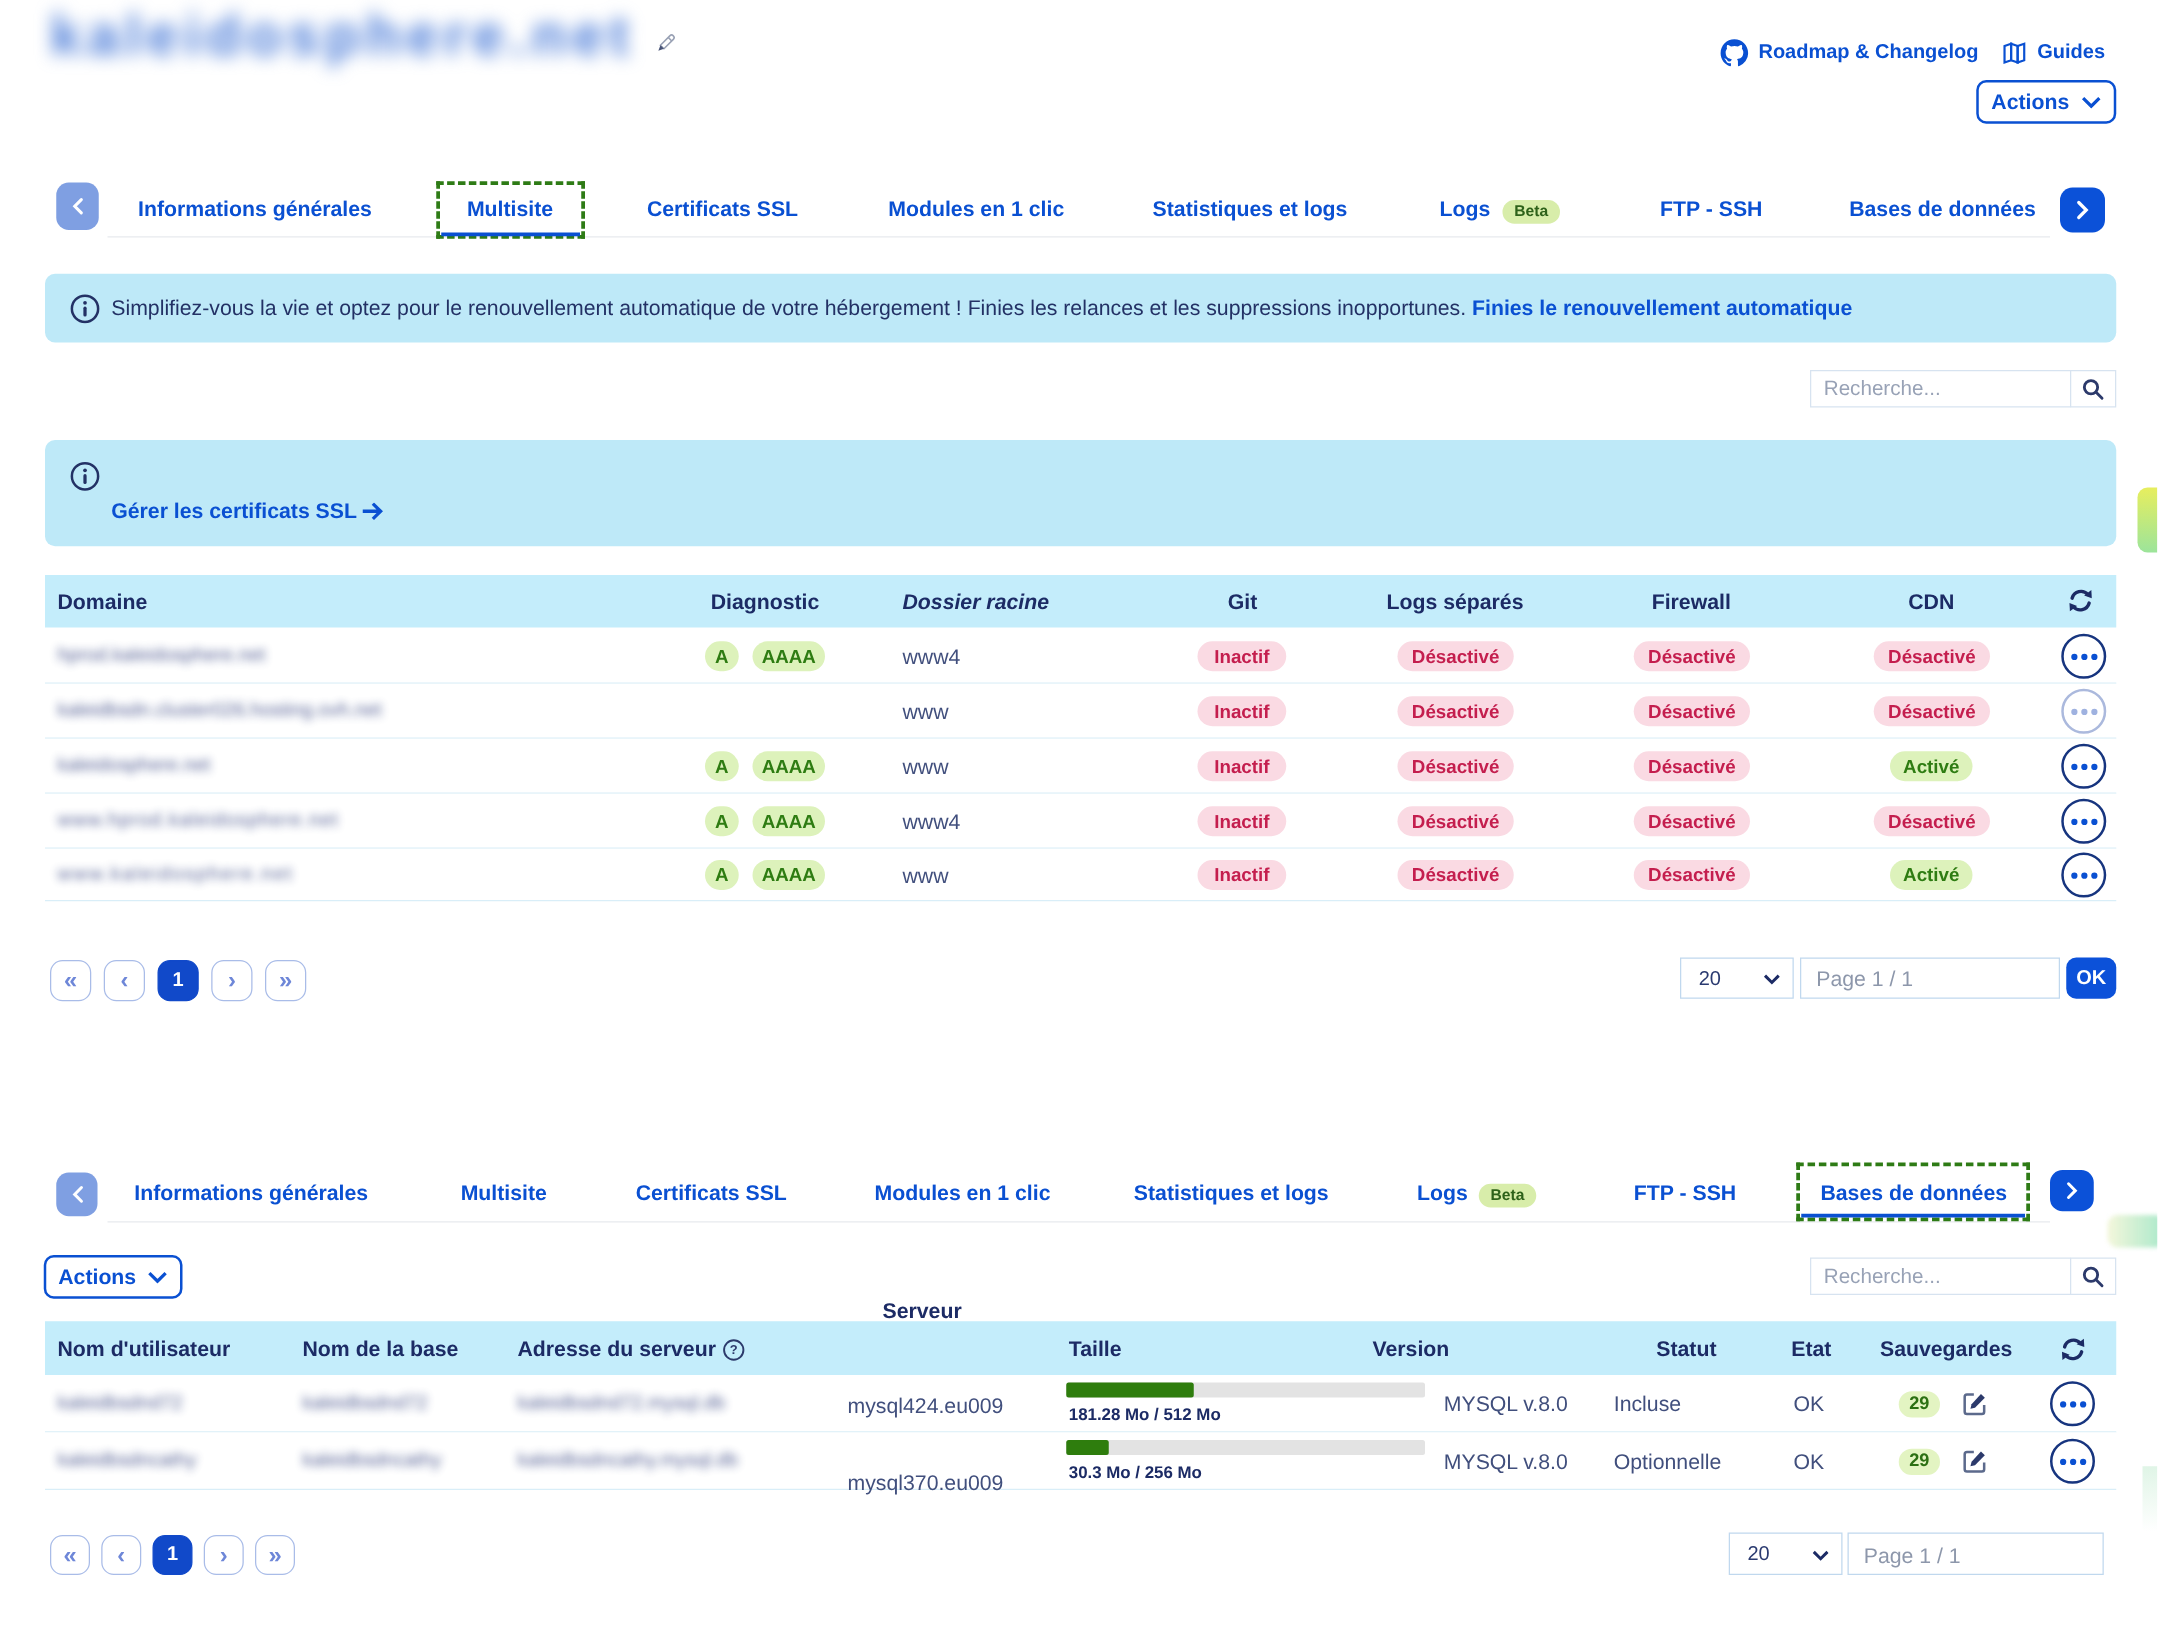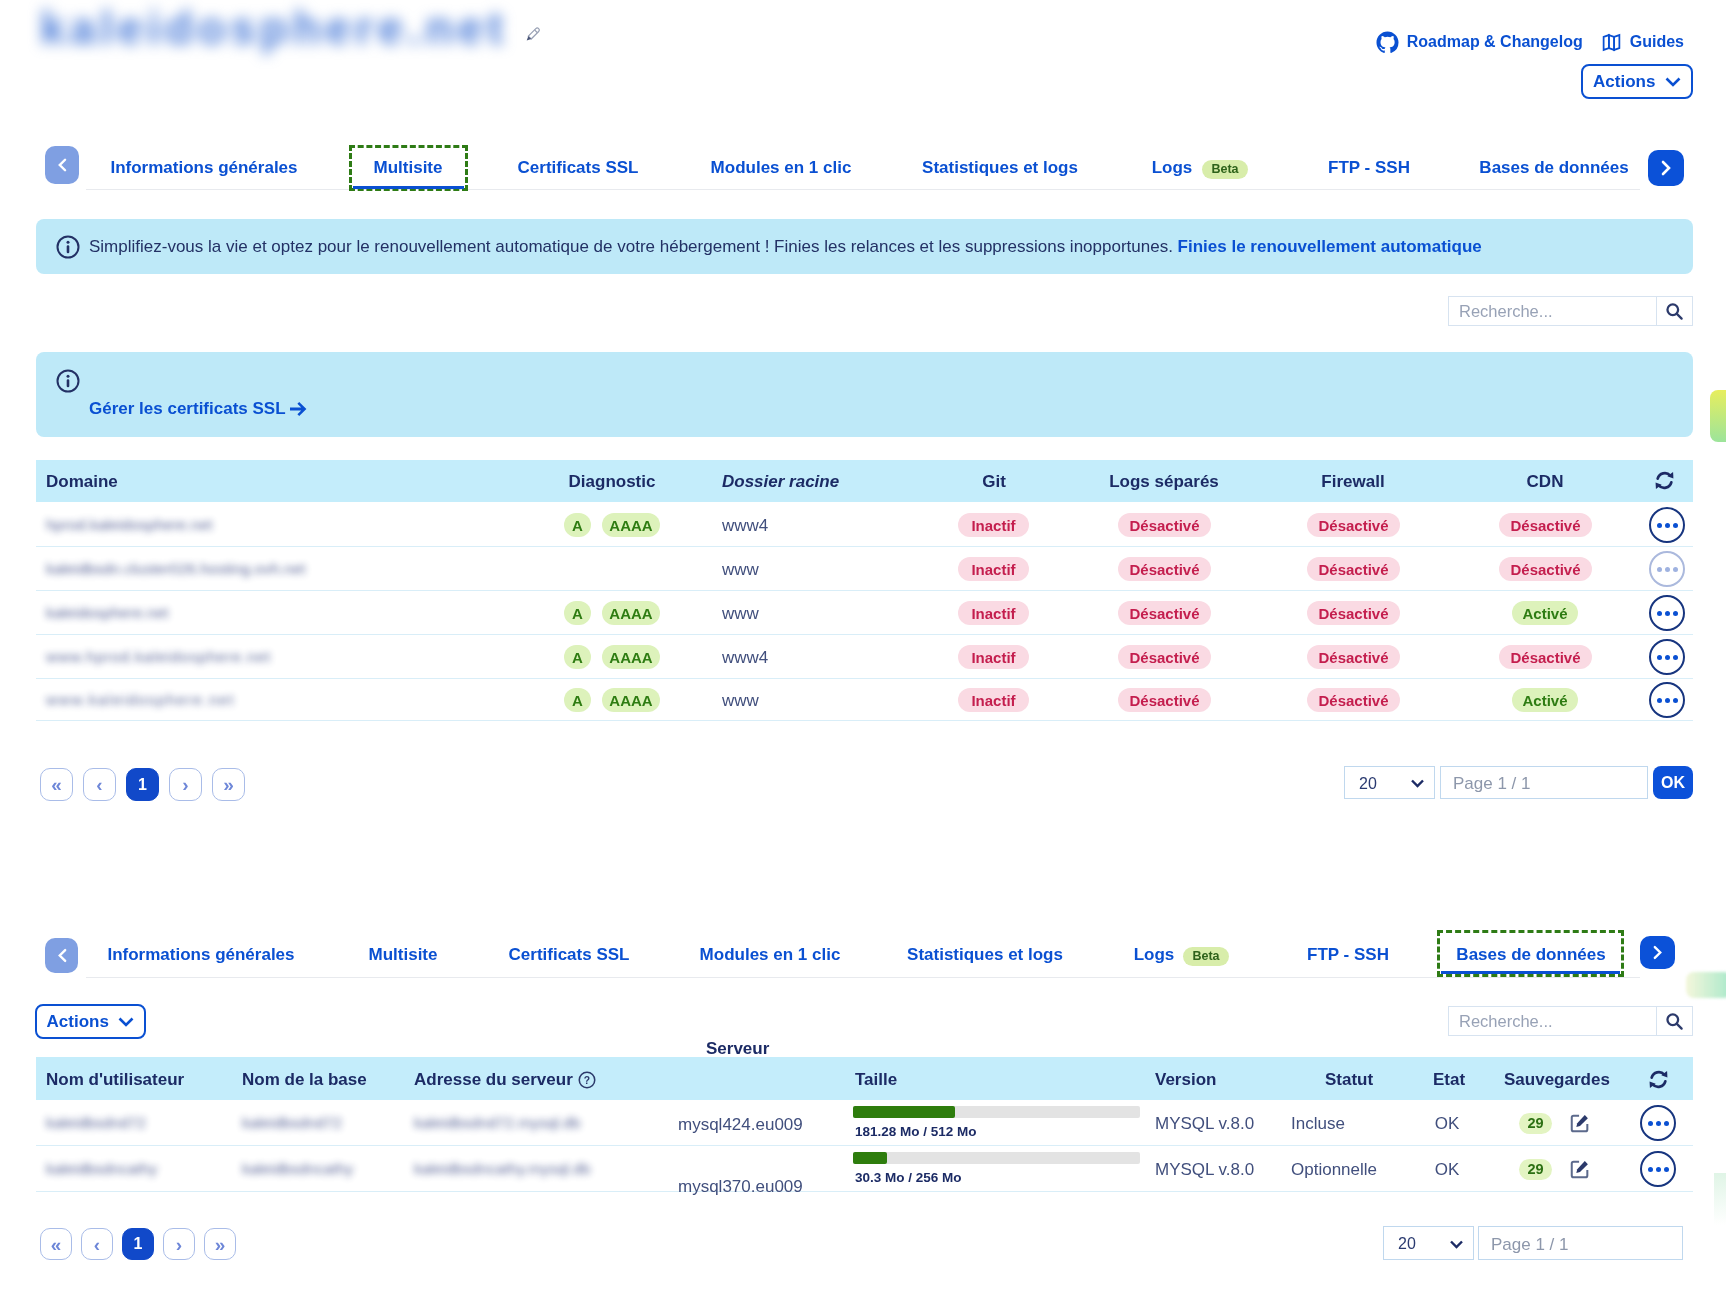--- a/index.html
+++ b/index.html
@@ -265,21 +265,21 @@
     <div class="abs" style="left:36px;top:1057px;width:1657px;height:43px;background:#c4edfb;"></div>
     <span class="th" style="left:46px;top:1071px;">Nom d'utilisateur</span>
     <span class="th" style="left:242px;top:1071px;">Nom de la base</span>
     <span class="th" style="left:414px;top:1071px;">Adresse du serveur</span>
     <svg class="abs" style="left:578px;top:1071px;" width="18" height="18" viewBox="0 0 20 20" fill="none">
         <circle cx="10" cy="10" r="8.6" stroke="#2c3a6b" stroke-width="1.7"></circle>
         <text x="10" y="14" text-anchor="middle" font-size="11.5" font-weight="bold" fill="#2c3a6b" font-family="Liberation Sans, sans-serif">?</text>
       </svg>
     <span class="th" style="left:678px;top:1040px;margin-left:28px;">Serveur</span>
     <span class="th" style="left:855px;top:1071px;">Taille</span>
-    <span class="th" style="left:1155px;top:1071px;">Version</span>
+    <span class="th" style="left:1098px;top:1071px;">Version</span>
     <span class="th" style="left:1325px;top:1071px;">Statut</span>
     <span class="th" style="left:1433px;top:1071px;">Etat</span>
     <span class="th" style="left:1504px;top:1071px;">Sauvegardes</span>
     <svg class="abs" style="left:1648px;top:1069px;" width="21" height="21" viewBox="0 0 24 24">
         <g fill="none" stroke="#1c2b65" stroke-width="3.1" stroke-linecap="round">
           <path d="M4.2 9.8 A 8.4 8.4 0 0 1 18.6 6.4"></path>
           <path d="M19.8 14.2 A 8.4 8.4 0 0 1 5.4 17.6"></path>
         </g>
         <path d="M21.8 2.2 L 22.2 9.8 L 15.2 7.2 Z" fill="#1c2b65"></path>
         <path d="M2.2 21.8 L 1.8 14.2 L 8.8 16.8 Z" fill="#1c2b65"></path>

